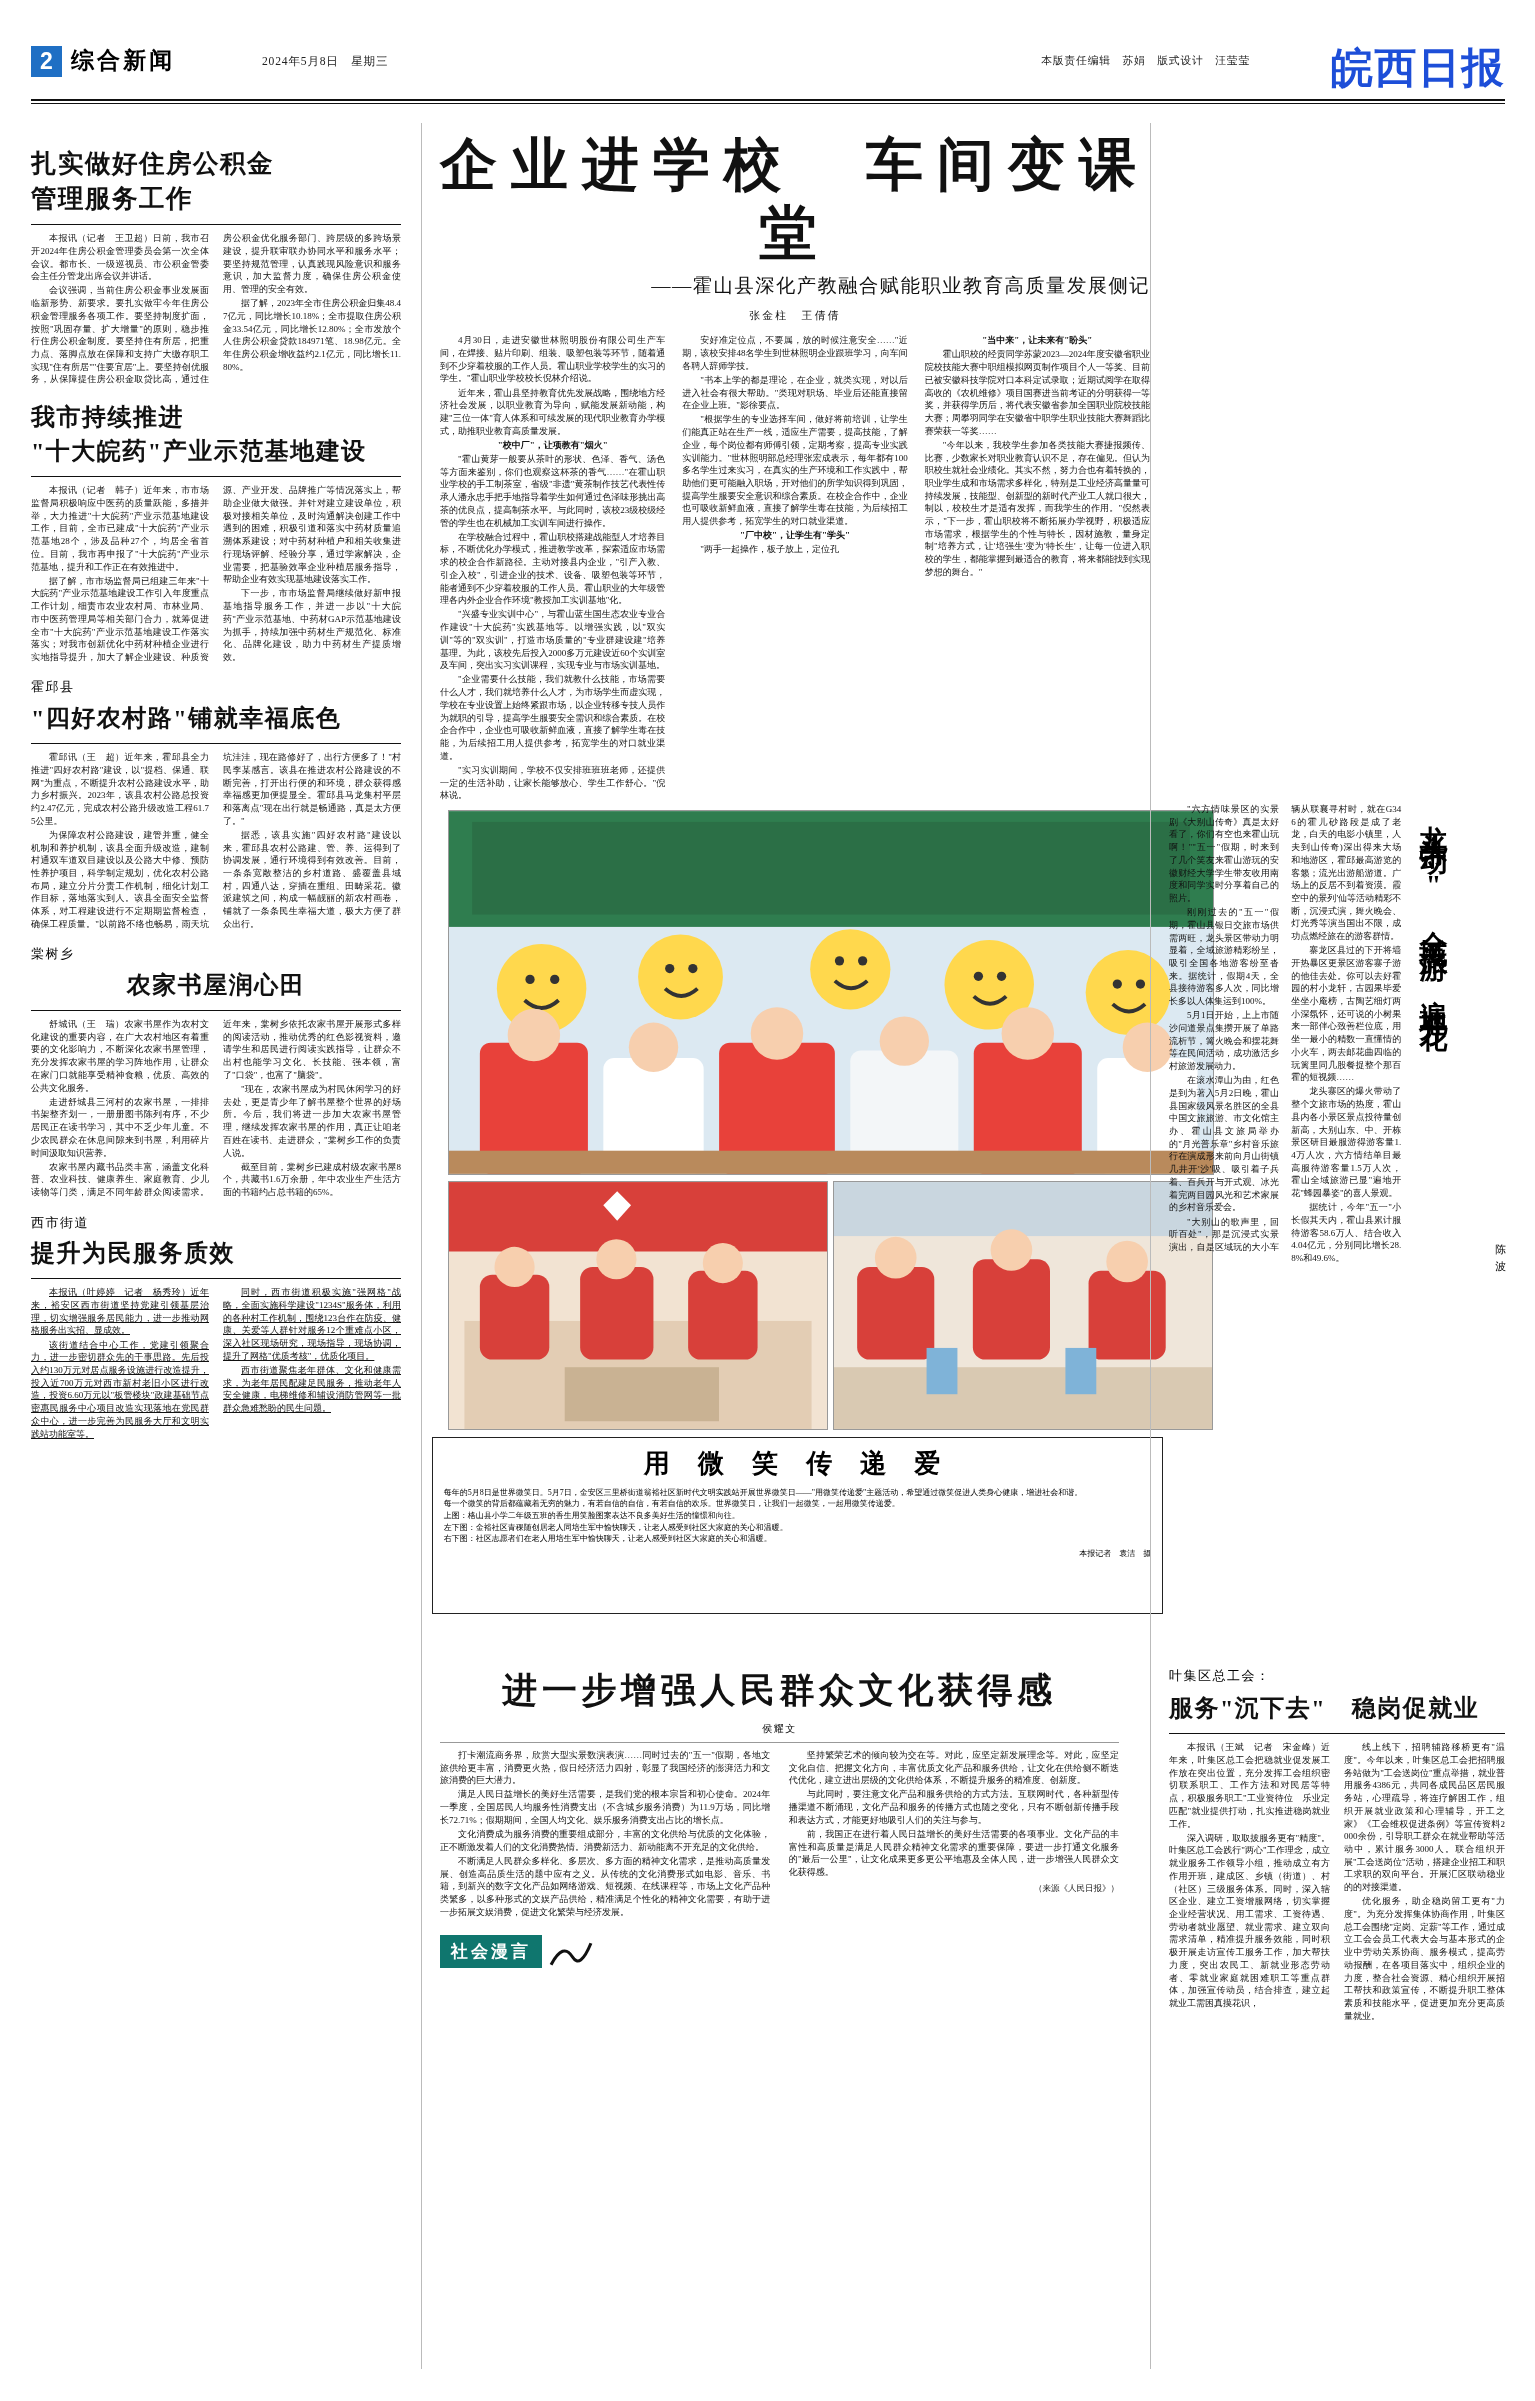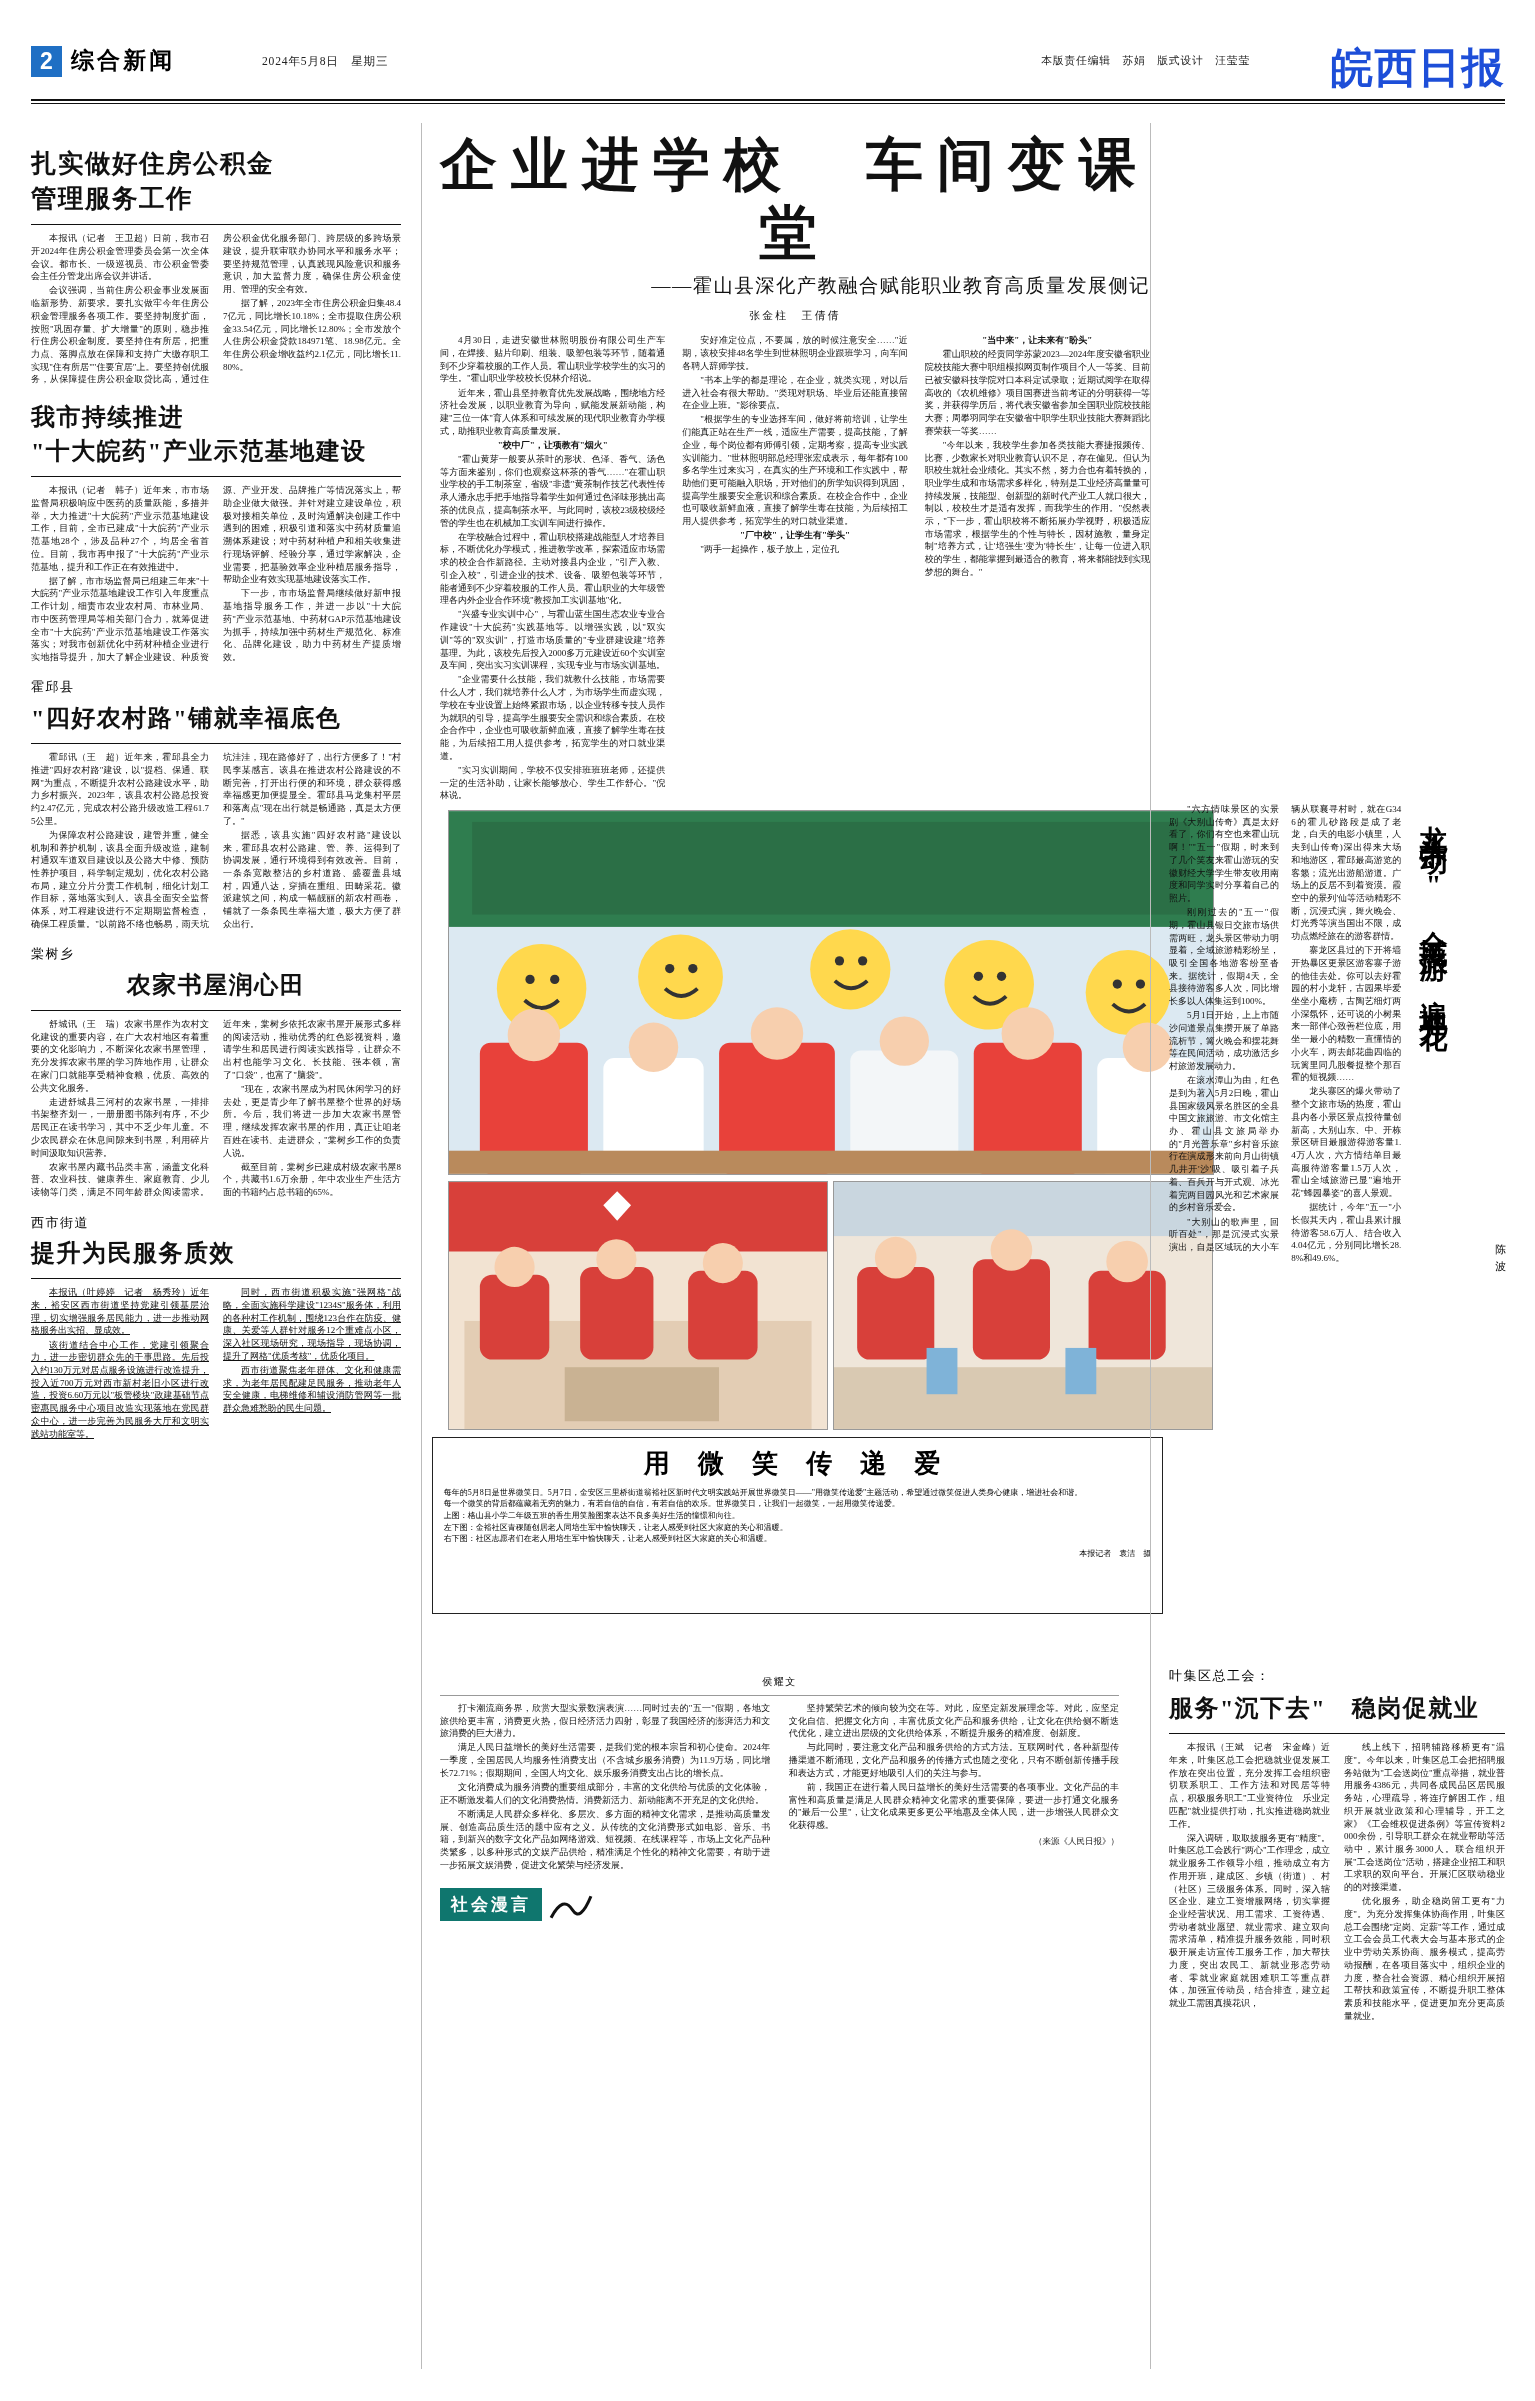--- a/index.html
+++ b/index.html
@@ -247,20 +247,21 @@
     <div class="pc-title">用 微 笑 传 递 爱</div>
     <div class="pc-body" style="white-space:pre-line">每年的5月8日是世界微笑日。5月7日，金安区三里桥街道翁裕社区新时代文明实践站开展世界微笑日——"用微笑传递爱"主题活动，希望通过微笑促进人类身心健康，增进社会和谐。
 每一个微笑的背后都蕴藏着无穷的魅力，有若自信的自信，有若自信的欢乐。世界微笑日，让我们一起微笑，一起用微笑传递爱。
 上图：格山县小学二年级五班的香生用笑脸图案表达不良多美好生活的憧憬和向往。
 左下图：金裕社区青稞随创居老人同培生军中愉快聊天，让老人感受到社区大家庭的关心和温暖。
 右下图：社区志愿者们在老人用培生军中愉快聊天，让老人感受到社区大家庭的关心和温暖。</div>
     <div class="pc-sign">本报记者　袁洁　摄</div>
   </div>
 
   <div class="col" style="left:440px;top:1667px;width:679px;">
+    <div class="hl" style="font-size:35px;text-align:center;letter-spacing:4.6px;">进一步增强人民群众文化获得感</div>
     <div class="small-author">侯耀文</div>
     <div class="hrule-thin"></div>
     <div style="display:flex;gap:18.5px;">
       <div class="body-text" style="flex:1;">
         <p>打卡潮流商务界，欣赏大型实景数演表演……同时过去的"五一"假期，各地文旅供给更丰富，消费更火热，假日经济活力四射，彰显了我国经济的澎湃活力和文旅消费的巨大潜力。</p>
         <p>满足人民日益增长的美好生活需要，是我们党的根本宗旨和初心使命。2024年一季度，全国居民人均服务性消费支出（不含城乡服务消费）为11.9万场，同比增长72.71%；假期期间，全国人均文化、娱乐服务消费支出占比的增长点。</p>
         <p>文化消费成为服务消费的重要组成部分，丰富的文化供给与优质的文化体验，正不断激发着人们的文化消费热情。消费新活力、新动能离不开充足的文化供给。</p>
         <p>不断满足人民群众多样化、多层次、多方面的精神文化需求，是推动高质量发展、创造高品质生活的题中应有之义。从传统的文化消费形式如电影、音乐、书籍，到新兴的数字文化产品如网络游戏、短视频、在线课程等，市场上文化产品种类繁多，以多种形式的文娱产品供给，精准满足个性化的精神文化需要，有助于进一步拓展文娱消费，促进文化繁荣与经济发展。</p>
       </div>
       <div class="body-text" style="flex:1;">

